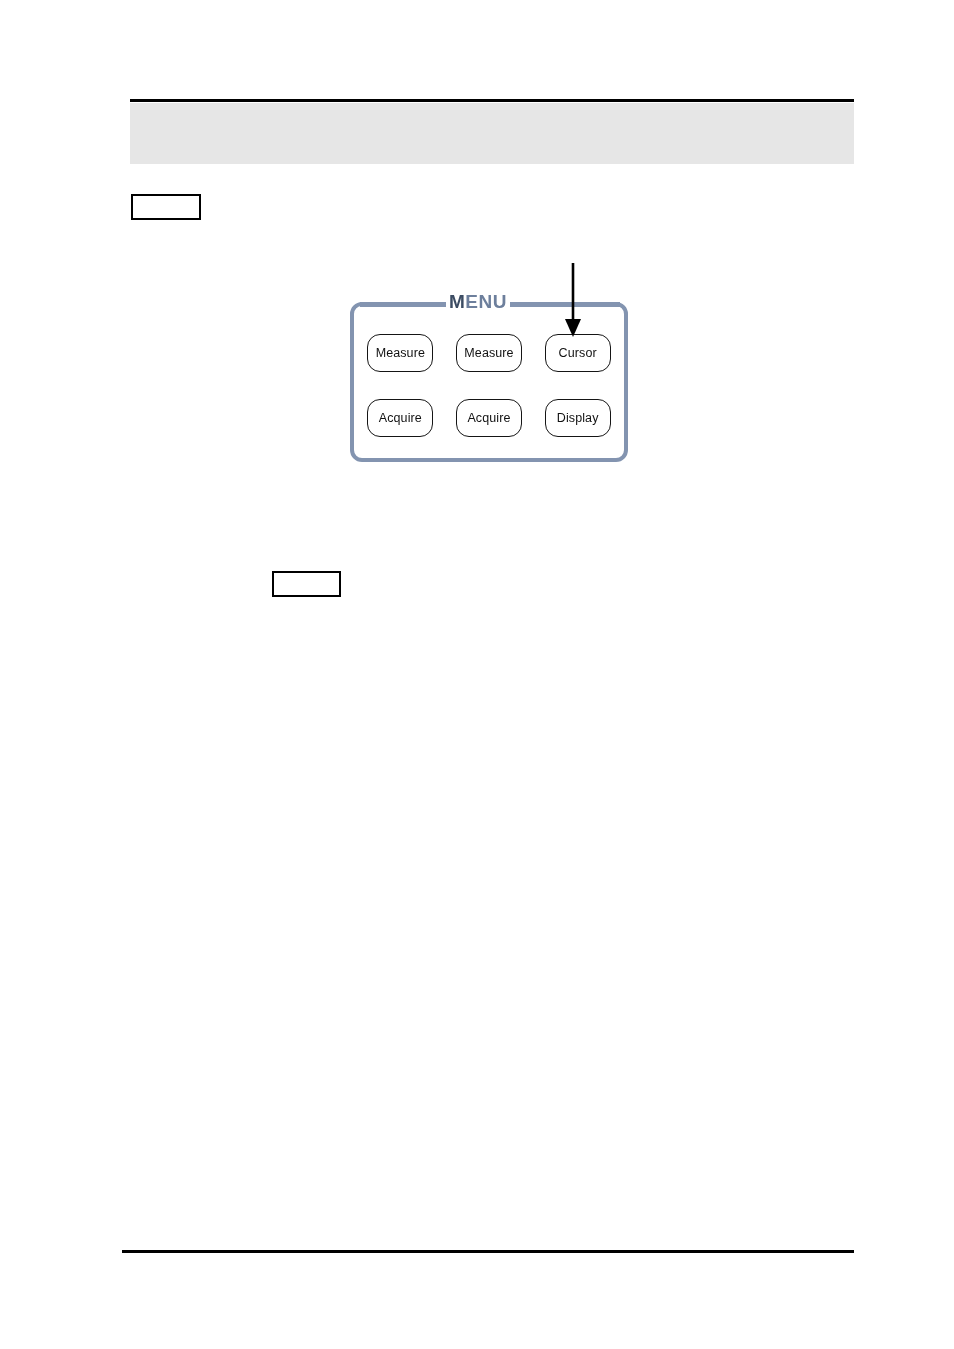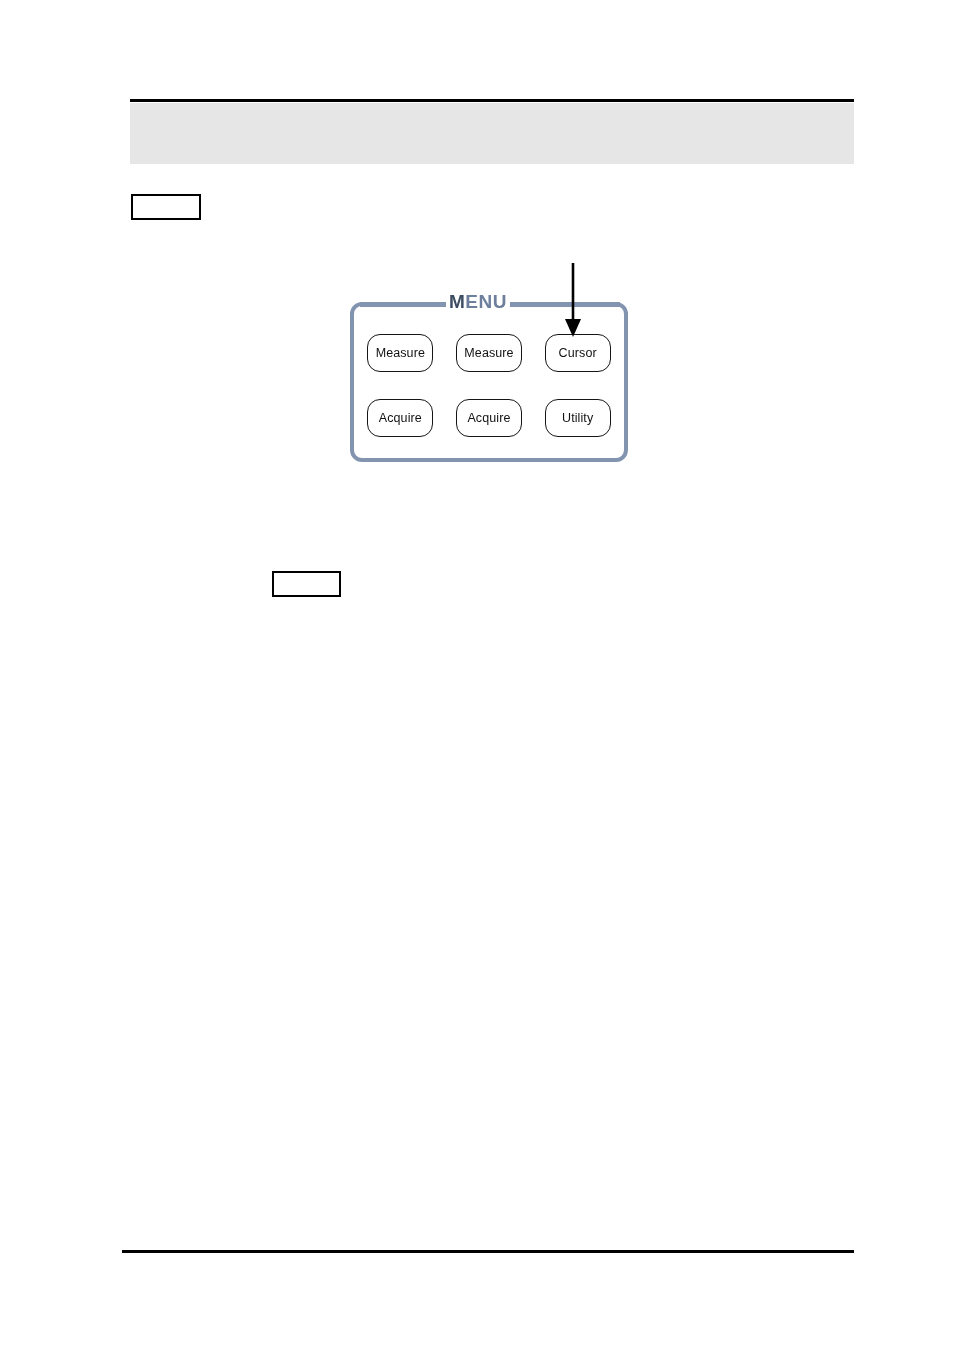--- a/index.html
+++ b/index.html
@@ -164,21 +164,21 @@
     <div class="panel-top-seg right"></div>
 
     <div class="panel-title"><span class="initial">M</span><span>ENU</span></div>
 
     <div class="key-grid">
       <div class="key-button">Measure</div>
       <div class="key-button">Measure</div>
       <div class="key-button">Cursor</div>
       <div class="key-button">Acquire</div>
       <div class="key-button">Acquire</div>
-      <div class="key-button">Utility</div>
+      <div class="key-button">Display</div>
     </div>
 
     <svg id="callout-arrow" viewBox="0 0 26 80">
       <line x1="13" y1="2" x2="13" y2="62" stroke="#000000" stroke-width="2.6"></line>
       <polygon points="13,76 5,58 21,58" fill="#000000"></polygon>
     </svg>
 
   </div>
 
   <div class="placeholder-box" id="placeholder-box-2"></div>

